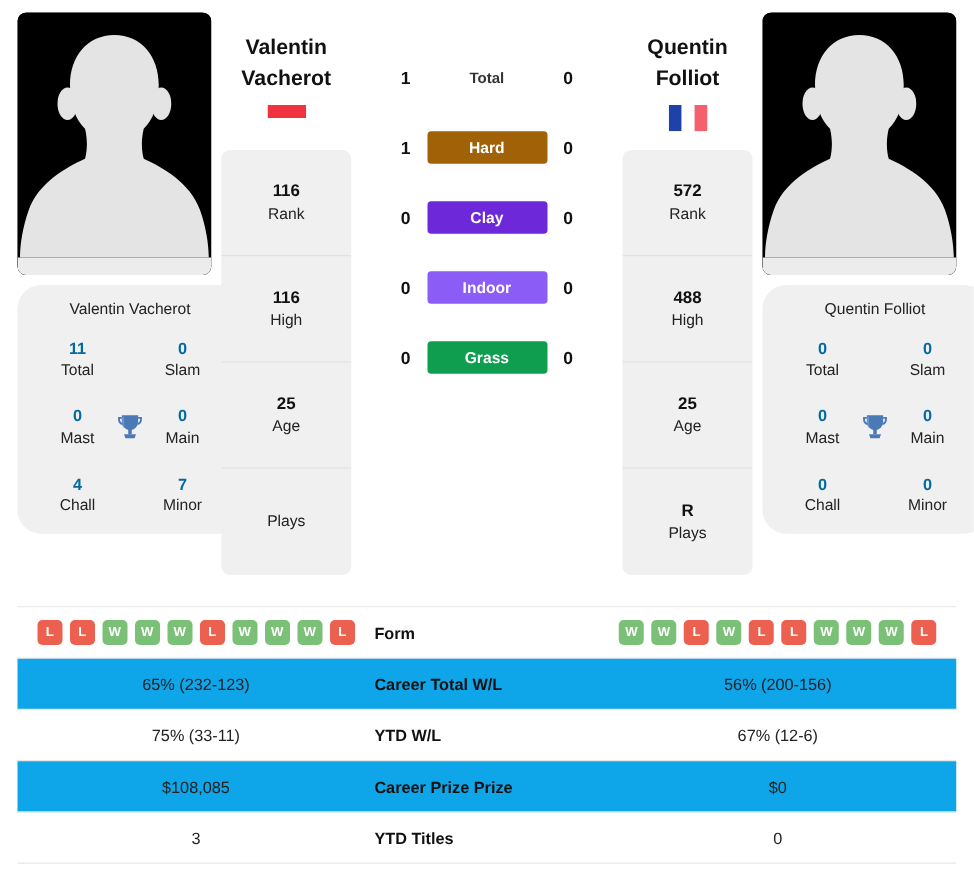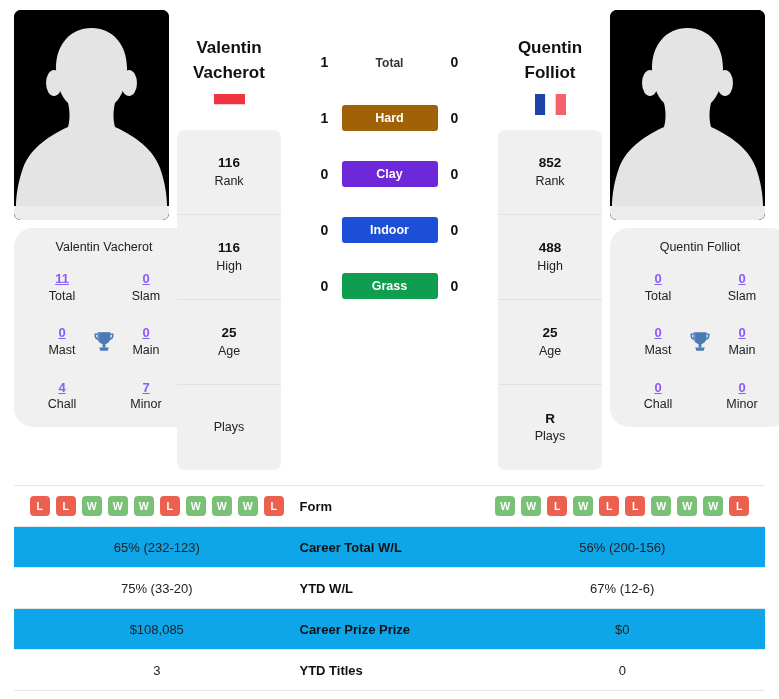--- a/index.html
+++ b/index.html
@@ -58,23 +58,22 @@
   .titles-grid {
     position: relative;
     display: grid;
     grid-template-columns: 1fr 1fr;
     row-gap: 20px;
   }
   .tstat { text-align: center; }
   .tstat .num {
     font-size: 13px;
     font-weight: bold;
-    color: #8b5cf6;
+    color: #0369a1;
     line-height: 1.35;
-    text-decoration: underline;
   }
   .tstat .lbl {
     font-size: 12.5px;
     color: #222;
     line-height: 1.35;
   }
   .trophy {
     position: absolute;
     left: 50%;
     top: 50%;
@@ -89,21 +88,21 @@
     width: 120px;
     flex: 0 0 120px;
     padding: 0 8px;
   }
   .pname {
     text-align: center;
     font-size: 17px;
     font-weight: bold;
     line-height: 1.45;
     color: #111;
-    margin-top: 26px;
+    margin-top: 16px;
   }
   .flag-wrap {
     display: flex;
     justify-content: center;
     margin-top: 9px;
     height: 22px;
   }
   .flag {
     width: 31px;
     height: 21px;
@@ -331,21 +330,21 @@
       <div class="h2h-row">
         <div class="h2h-score">0</div>
         <div class="h2h-mid">
           <span class="h2h-chip" id="chip-clay" style="background: #6d28d9;">Clay</span>
         </div>
         <div class="h2h-score">0</div>
       </div>
       <div class="h2h-row">
         <div class="h2h-score">0</div>
         <div class="h2h-mid">
-          <span class="h2h-chip" id="chip-indoor" style="background: #1d4ed8;">Indoor</span>
+          <span class="h2h-chip" id="chip-indoor" style="background: #8b5cf6;">Indoor</span>
         </div>
         <div class="h2h-score">0</div>
       </div>
       <div class="h2h-row">
         <div class="h2h-score">0</div>
         <div class="h2h-mid">
           <span class="h2h-chip" id="chip-grass" style="background: rgb(15, 157, 79); text-align: center;">Grass</span>
         </div>
         <div class="h2h-score">0</div>
       </div>
@@ -358,21 +357,21 @@
       </div>
       <div class="flag-wrap">
         <svg class="flag" viewBox="0 0 31 21">
           <rect x="0" y="0" width="10.33" height="21" fill="#1f42a8"></rect>
           <rect x="10.33" y="0" width="10.34" height="21" fill="#ffffff"></rect>
           <rect x="20.67" y="0" width="10.33" height="21" fill="#f4606c"></rect>
         </svg>
       </div>
       <div class="info-card">
         <div class="info-row">
-          <div class="num">852</div>
+          <div class="num">572</div>
           <div class="lbl">Rank</div>
         </div>
         <div class="info-row">
           <div class="num">488</div>
           <div class="lbl">High</div>
         </div>
         <div class="info-row">
           <div class="num">25</div>
           <div class="lbl">Age</div>
         </div>
@@ -471,21 +470,21 @@
       </div>
     </div>
 
     <div class="srow alt">
       <div class="scell-left">65% (232-123)</div>
       <div class="scell-mid">Career Total W/L</div>
       <div class="scell-right">56% (200-156)</div>
     </div>
 
     <div class="srow plain">
-      <div class="scell-left">75% (33-20)</div>
+      <div class="scell-left">75% (33-11)</div>
       <div class="scell-mid">YTD W/L</div>
       <div class="scell-right">67% (12-6)</div>
     </div>
 
     <div class="srow alt">
       <div class="scell-left">$108,085</div>
       <div class="scell-mid">Career Prize Prize</div>
       <div class="scell-right">$0</div>
     </div>
 

